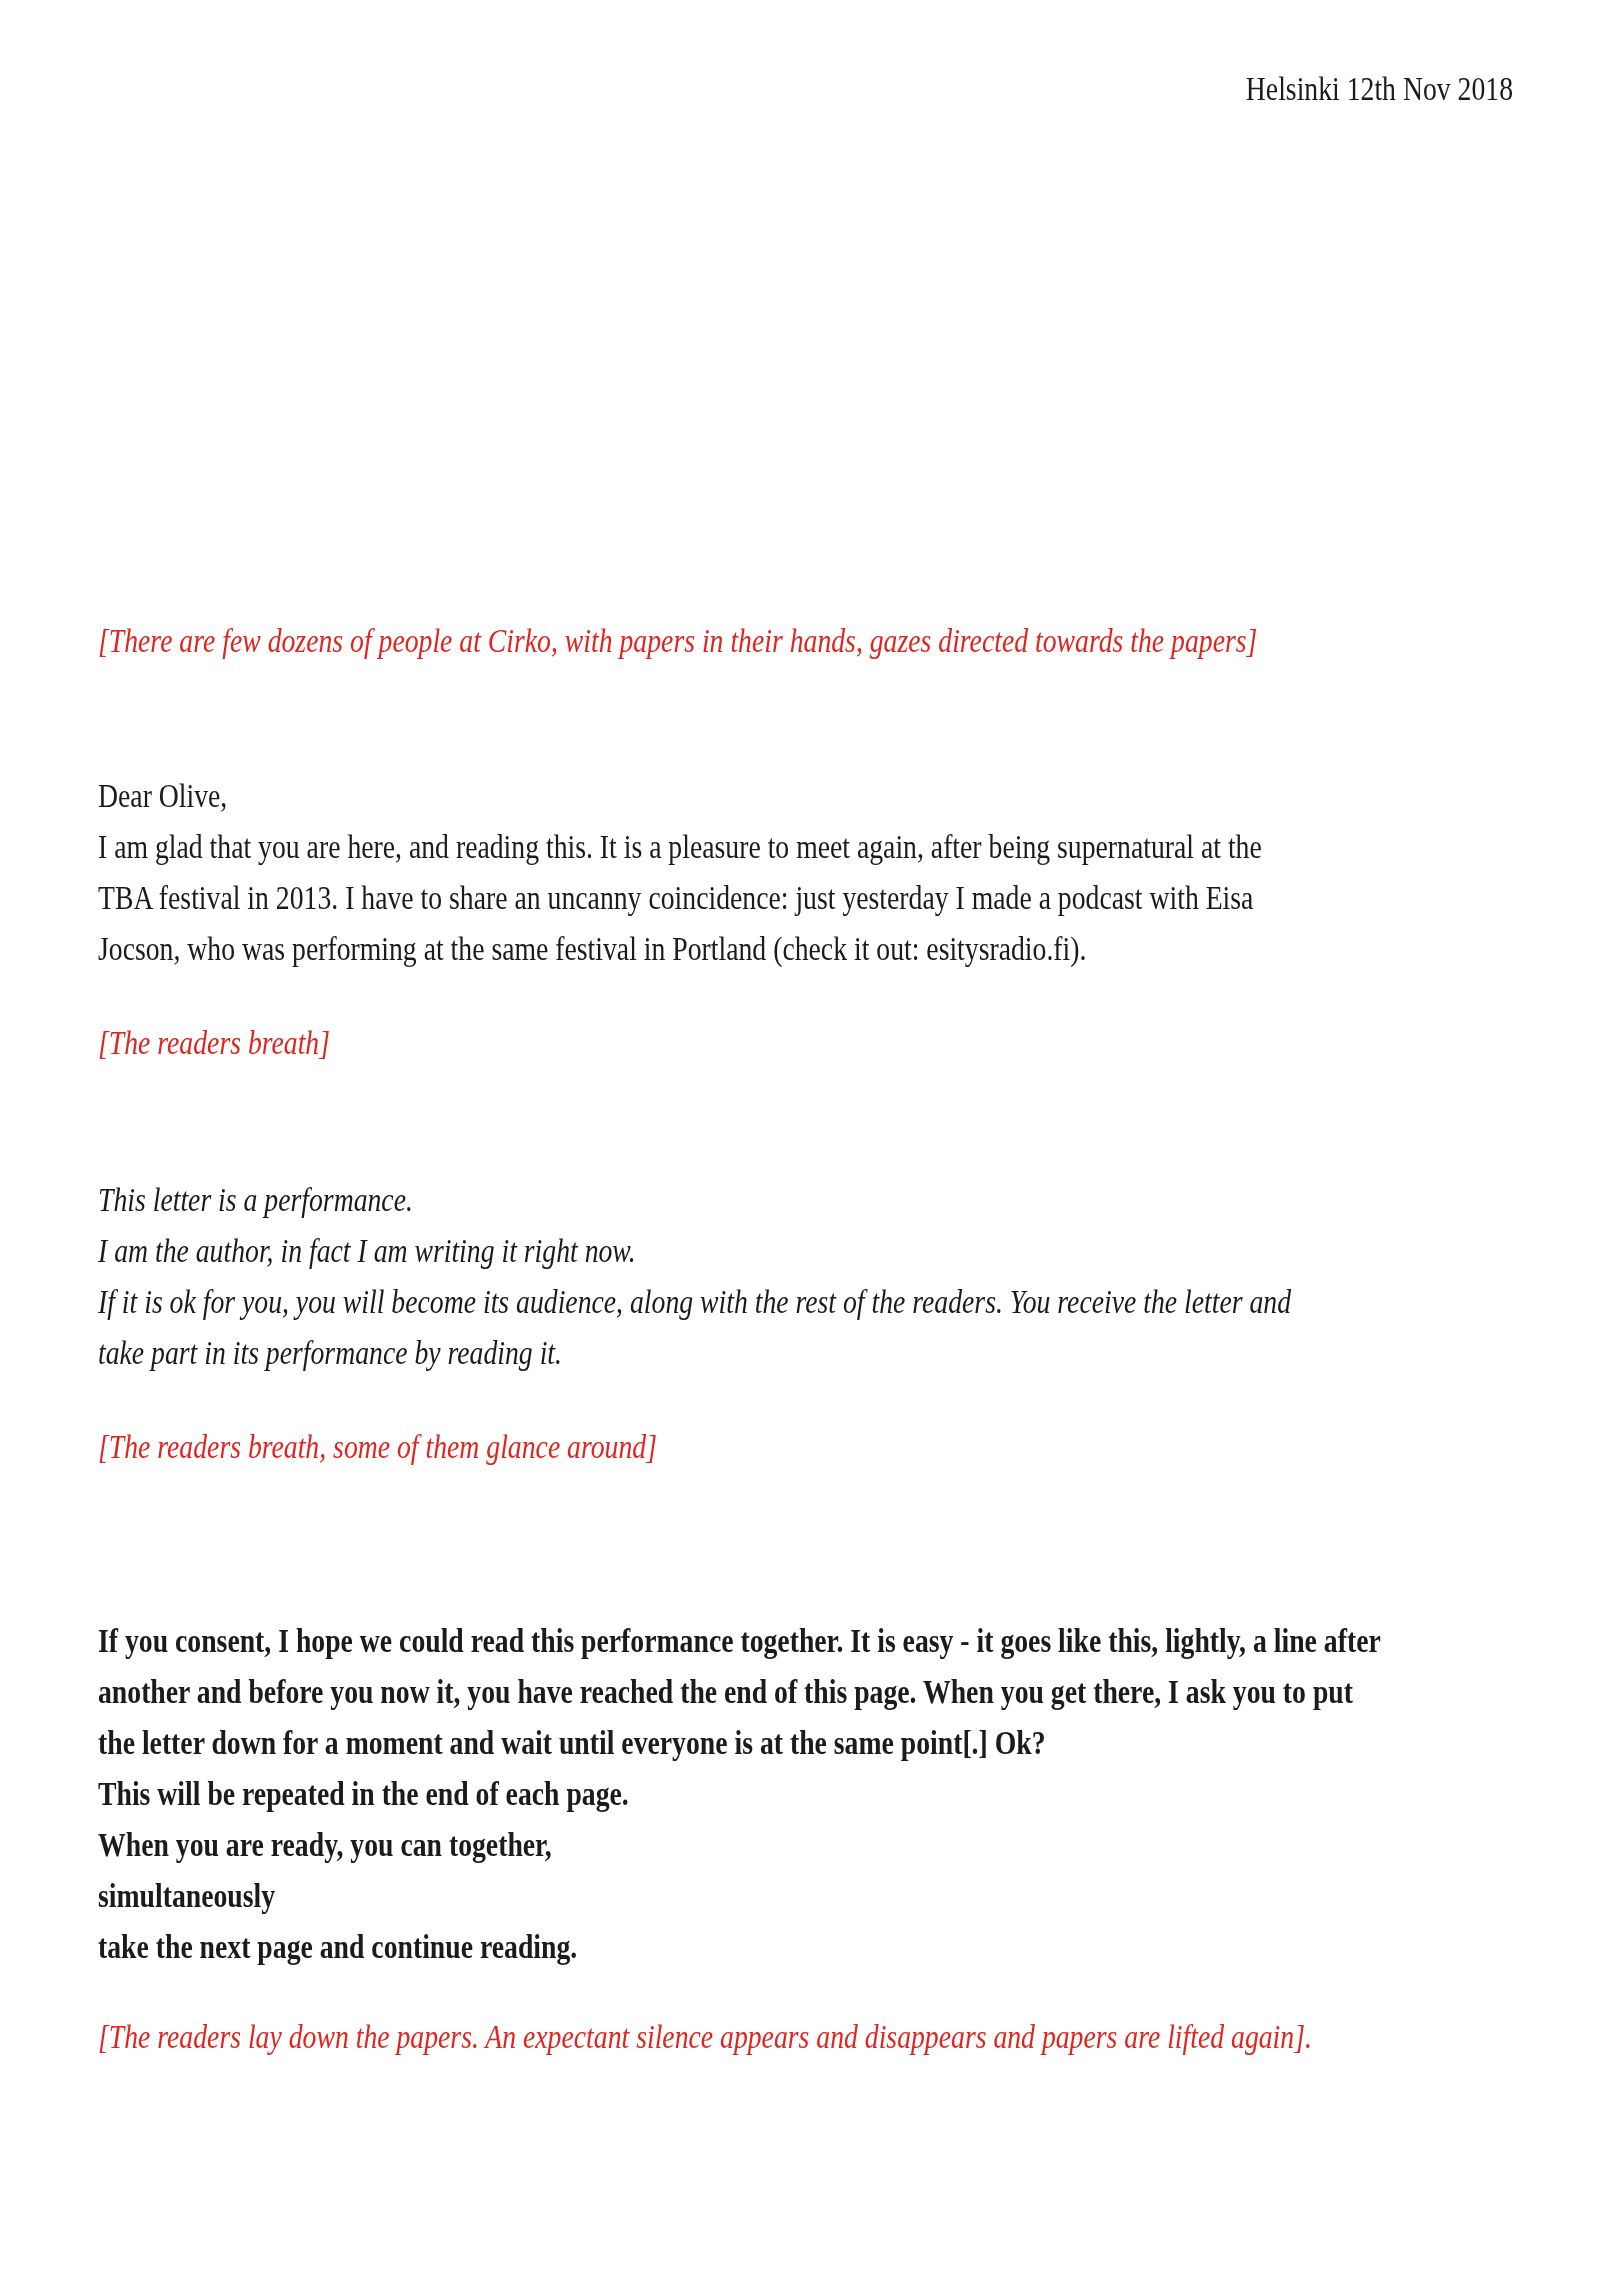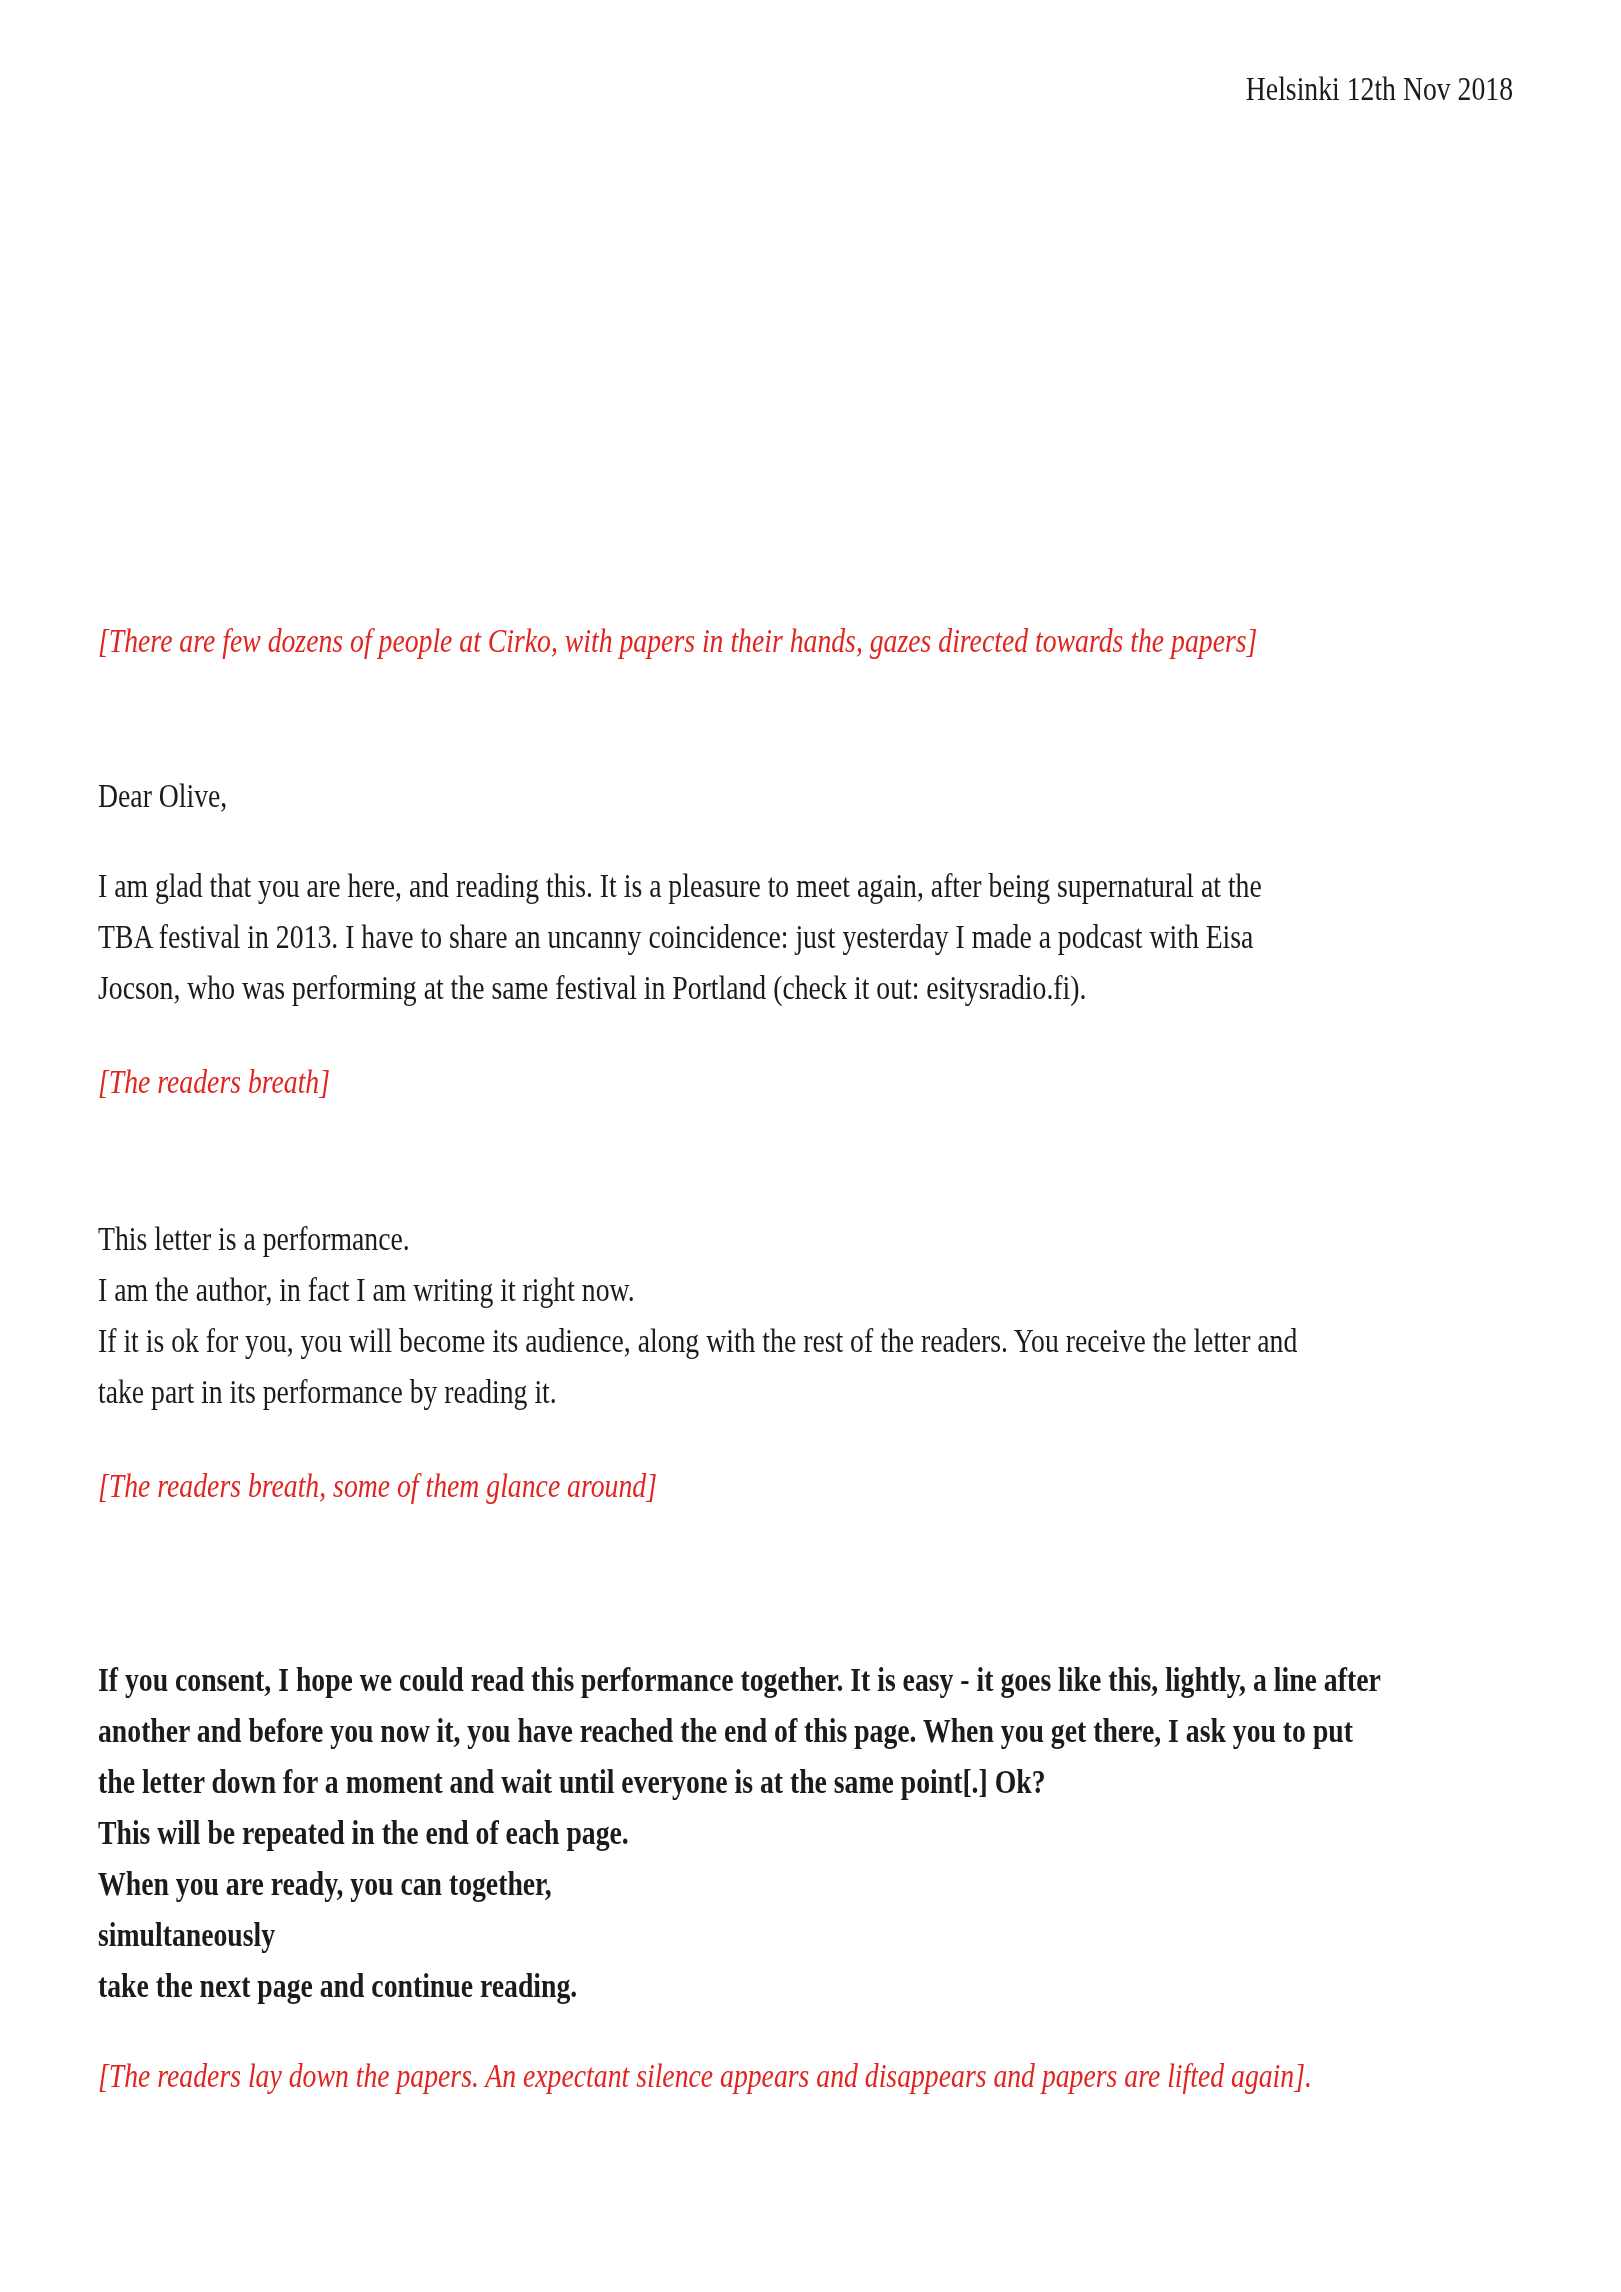--- a/index.html
+++ b/index.html
@@ -37,23 +37,23 @@
     transform-origin: 100% 50%;
   }
   .stage {
     color: var(--stage-red);
     font-style: italic;
   }
   
   .date-block   { margin-top: 64px;  }
   .stage-1      { margin-top: 501px; }
   .salutation   { margin-top: 104px; }
-  .para-1       { margin-top: 39px;  }
+  .para-1       {  }
   .stage-2      { margin-top: 43px;  }
-  .para-2       { margin-top: 106px; }
+  .para-2       { margin-top: 106px; font-style: italic; }
   .stage-3      { margin-top: 43px;  }
   .para-3       { margin-top: 143px; font-weight: bold; }
   .stage-4      { margin-top: 39px;  }
 </style>
 </head>
 <body>
 
 <div class="page">
 
   <div class="t t-right date-block">Helsinki 12th Nov 2018</div>

